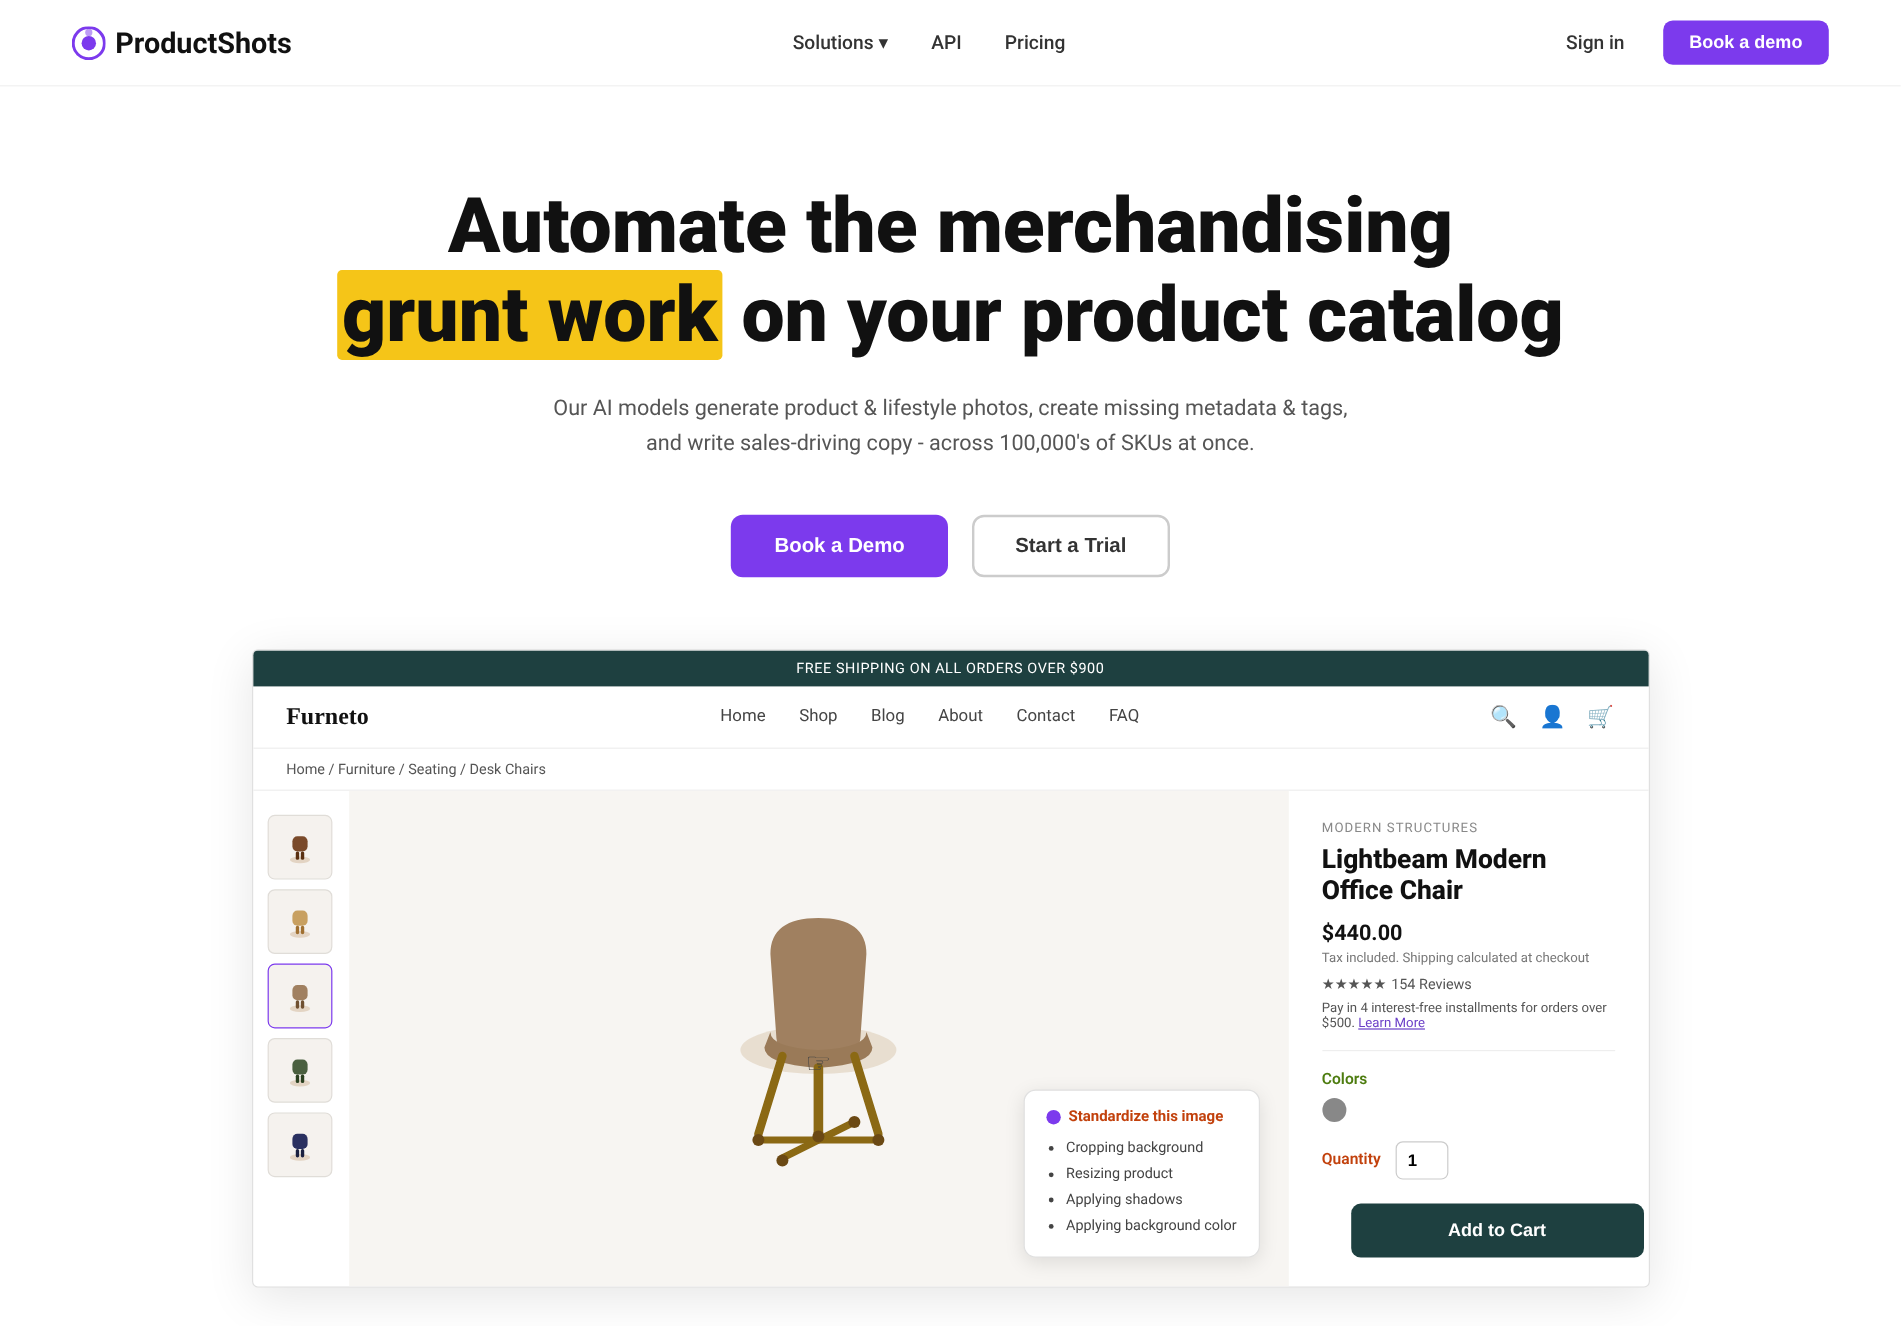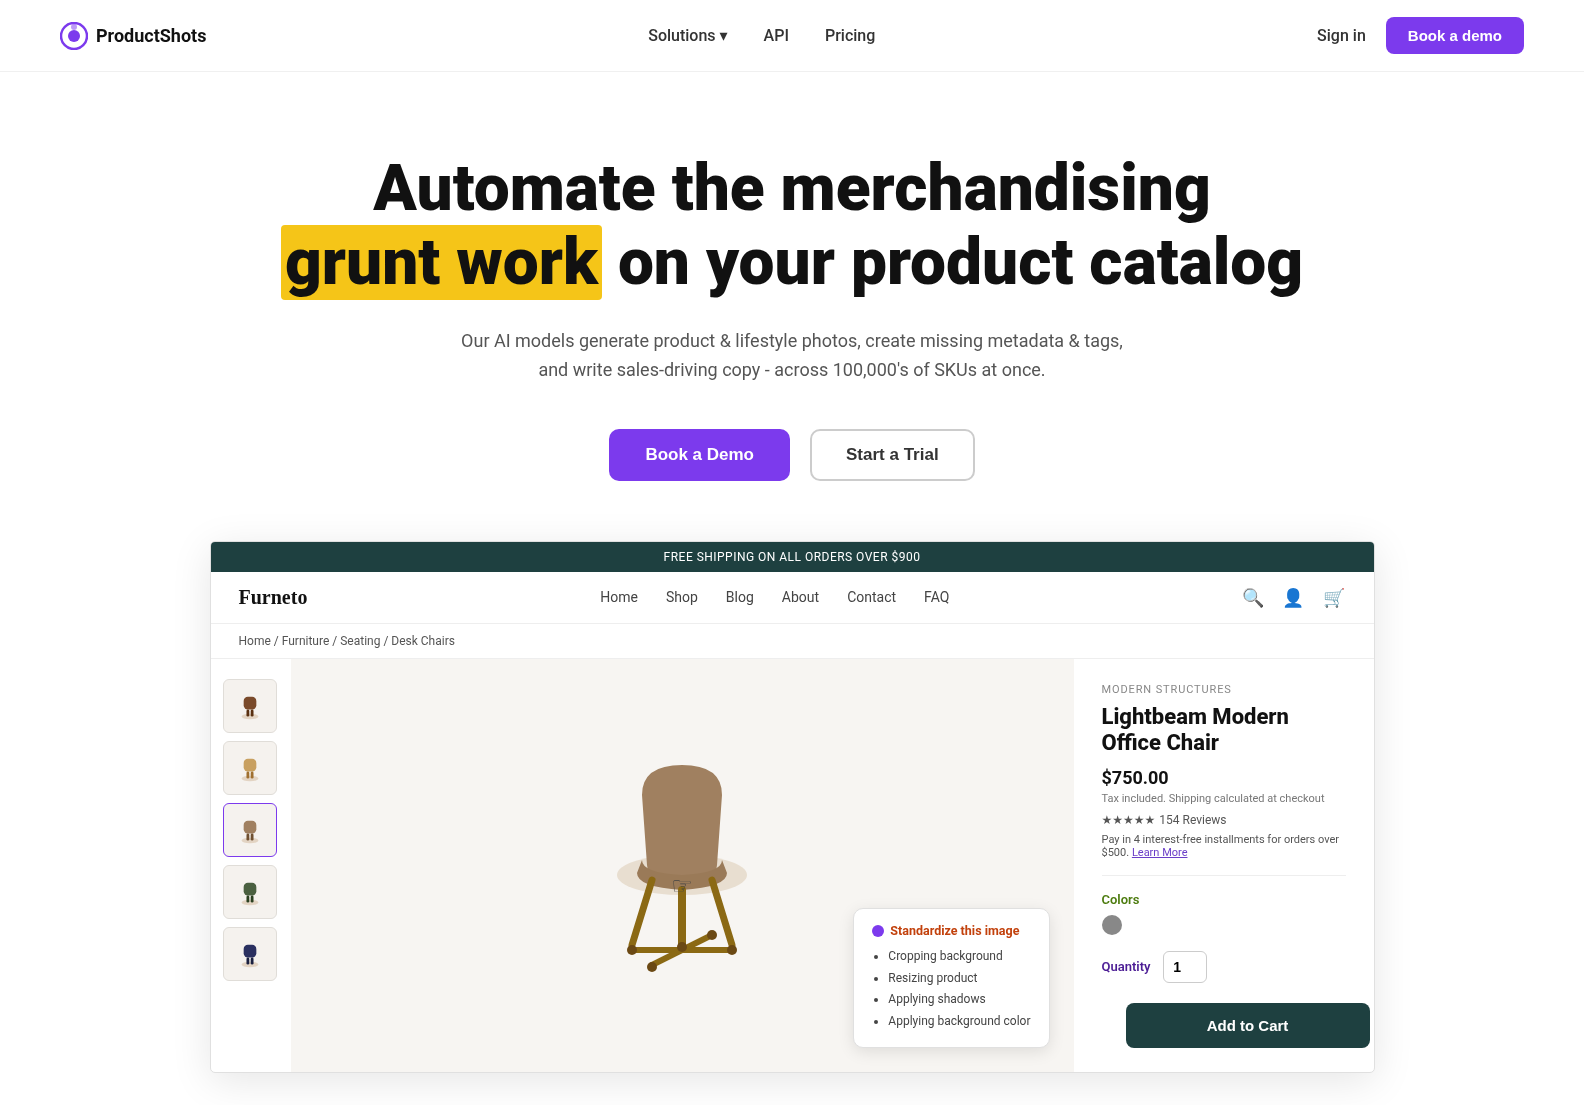--- a/index.html
+++ b/index.html
@@ -4,26 +4,26 @@
   <style>
     * { margin: 0; padding: 0; box-sizing: border-box; }
     body { font-family: -apple-system, BlinkMacSystemFont, 'Segoe UI', Roboto, sans-serif; background: #fff; width: 1584px; min-height: 1105px; overflow-x: hidden; }
 
     
     .navbar {
       display: flex; align-items: center; justify-content: space-between;
       padding: 0 60px; height: 72px; border-bottom: 1px solid #f0f0f0;
       position: sticky; top: 0; background: #fff; z-index: 100;
     }
-    .nav-logo { display: flex; align-items: center; gap: 8px; text-decoration: none; color: #111; font-weight: 700; font-size: 18px; }
+    .nav-logo { display: flex; align-items: flex-start; gap: 8px; text-decoration: none; color: #111; font-weight: 700; font-size: 24px; }
     .logo-icon { width: 28px; height: 28px; }
     .nav-center { display: flex; align-items: center; gap: 36px; }
     .nav-link { text-decoration: none; color: #333; font-size: 16px; font-weight: 500; }
     .nav-solutions { display: flex; align-items: center; gap: 4px; cursor: pointer; color: #333; font-size: 16px; font-weight: 500; }
-    .nav-actions { display: flex; align-items: center; gap: 20px; }
+    .nav-actions { display: flex; align-items: center; gap: 32px; }
     .signin-link { text-decoration: none; color: #333; font-size: 16px; font-weight: 500; }
     .btn-demo-nav {
       background: #7c3aed; color: #fff; border: none; border-radius: 8px;
       padding: 10px 22px; font-size: 15px; font-weight: 600; cursor: pointer;
     }
 
     
     .hero {
       text-align: center; padding: 80px 60px 60px;
     }
@@ -106,21 +106,21 @@
     .product-price { font-size: 18px; font-weight: 700; color: #111; margin-bottom: 4px; }
     .product-tax { font-size: 11px; color: #777; margin-bottom: 8px; }
     .stars { color: #f5a623; font-size: 14px; display: flex; align-items: center; gap: 4px; margin-bottom: 6px; }
     .stars span { color: #555; font-size: 12px; }
     .installments { font-size: 11px; color: #555; margin-bottom: 16px; }
     .installments a { color: #6b3fc8; text-decoration: underline; }
     .divider { border: none; border-top: 1px solid #eee; margin-bottom: 16px; }
     .product-label { font-size: 13px; font-weight: 600; color: #4d7c0f; margin-bottom: 8px; }
     .color-dot { width: 20px; height: 20px; background: #888; border-radius: 50%; margin-bottom: 16px; }
     .qty-row { display: flex; align-items: center; gap: 12px; margin-bottom: 20px; }
-    .qty-label { font-size: 13px; font-weight: 600; color: #4c1d95; }
+    .qty-label { font-size: 13px; font-weight: 600; color: #c2410c; }
     .qty-input {
       width: 44px; height: 32px; border: 1px solid #ccc; border-radius: 6px;
       text-align: center; font-size: 14px; font-weight: 600;
     }
     .btn-cart {
       width: 100%; background: #1e4040; color: #fff; border: none;
       border-radius: 8px; padding: 14px; font-size: 15px; font-weight: 700; cursor: pointer; margin-left: 24px;
     }
   </style>
 </head>
@@ -286,21 +286,21 @@
             <li>Resizing product</li>
             <li>Applying shadows</li>
             <li>Applying background color</li>
           </ul>
         </div>
       </div>
 
       <div class="product-info">
         <div class="product-brand">MODERN STRUCTURES</div>
         <h2 class="product-title">Lightbeam Modern Office Chair</h2>
-        <div class="product-price">$750.00</div>
+        <div class="product-price">$440.00</div>
         <div class="product-tax">Tax included. Shipping calculated at checkout</div>
         <div class="stars">
           <span>★★★★★</span>
           <span>154 Reviews</span>
         </div>
         <div class="installments">
           <span>Pay in 4 interest-free installments for orders over $500.</span>
           <a href="#">Learn More</a>
         </div>
         <hr class="divider">

